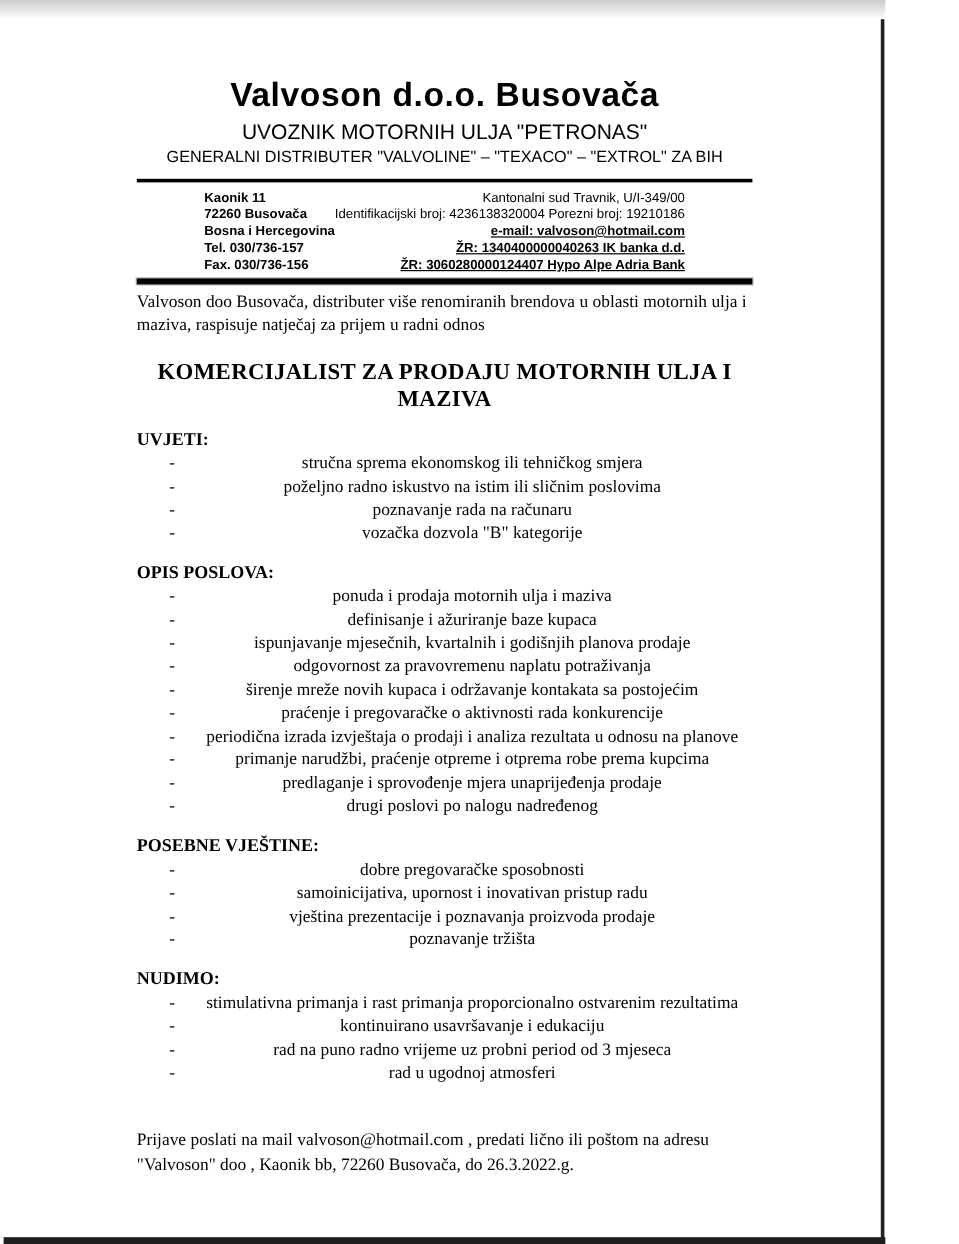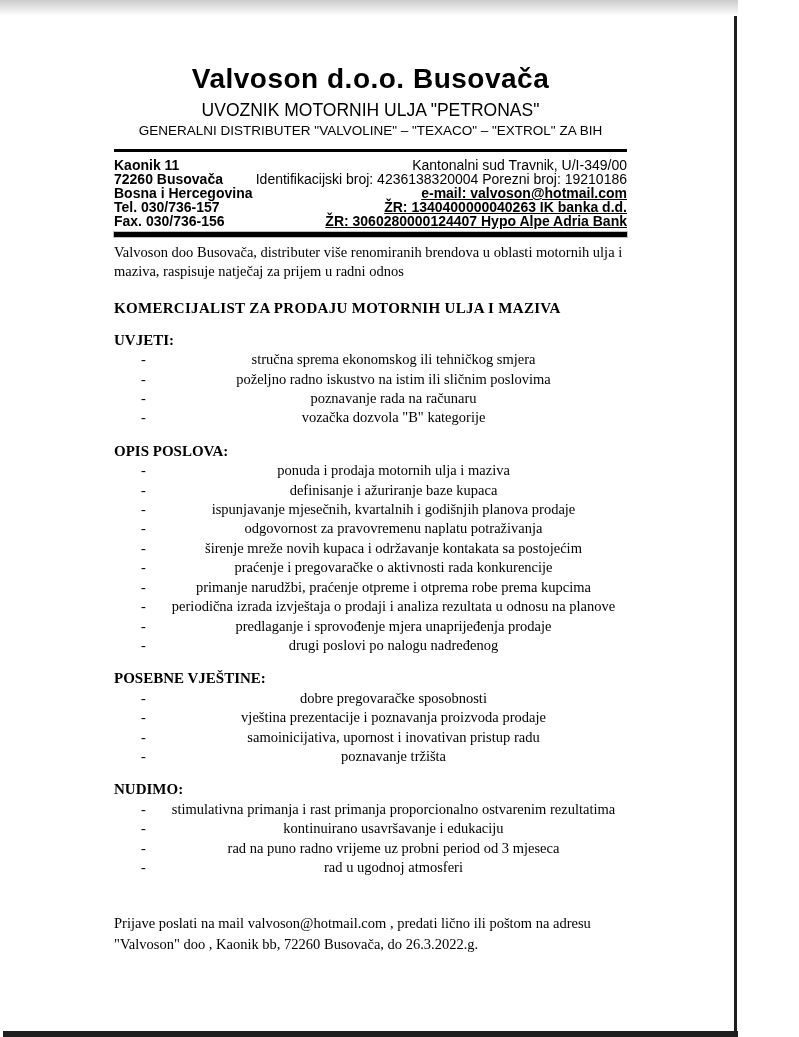--- a/index.html
+++ b/index.html
@@ -30,32 +30,32 @@
     box-sizing: border-box;
   }
   
   .masthead { text-align: center; font-family: "Liberation Sans", sans-serif; }
   .company-name { font-size: 28px; font-weight: bold; line-height: 34px; letter-spacing: 0.5px; }
   .tagline-1 { font-size: 17.5px; line-height: 22px; margin-top: 3px; }
   .tagline-2 { font-size: 13.5px; line-height: 17px; margin-top: 1px; }
   .rule-top { height: 3px; background: #000; margin-top: 10px; }
   .rule-bottom { height: 5px; background: #000; margin-top: 4px; box-shadow: 0 0 0 1px #bfbfbf; }
   .letterhead {
-    display: flex; justify-content: space-between;
+    display: flex; justify-content: center;
     font-family: "Liberation Sans", sans-serif;
-    font-size: 14px; line-height: 14px;
+    font-size: 11px; line-height: 14px;
     margin-top: 6px;
   }
   .lh-left { font-weight: bold; text-align: left; }
   .lh-right { text-align: right; }
   .lh-right .bold { font-weight: bold; text-decoration: underline; }
   
   .intro { font-size: 14.5px; line-height: 19.4px; margin-top: 6px; }
   .job-title {
-    font-size: 15px; font-weight: bold; text-align: left;
+    font-size: 19px; font-weight: bold; text-align: center;
     margin-top: 18px; letter-spacing: 0.3px;
   }
   .section { margin-top: 14px; }
   .section-heading { font-size: 15px; font-weight: bold; line-height: 19.4px; }
   ul.dash-list { list-style: none; margin: 0; padding: 0; text-align: center; }
   ul.dash-list li {
     position: relative; padding-left: 46px;
     font-size: 14.5px; line-height: 19.4px;
   }
   ul.dash-list li::before {
@@ -114,33 +114,33 @@
 
     <div class="section">
       <div class="section-heading">OPIS POSLOVA:</div>
       <ul class="dash-list">
         <li>ponuda i prodaja motornih ulja i maziva</li>
         <li>definisanje i ažuriranje baze kupaca</li>
         <li>ispunjavanje mjesečnih, kvartalnih i godišnjih planova prodaje</li>
         <li>odgovornost za pravovremenu naplatu potraživanja</li>
         <li>širenje mreže novih kupaca i održavanje kontakata sa postojećim</li>
         <li>praćenje i pregovaračke o aktivnosti rada konkurencije</li>
+        <li>periodična izrada izvještaja o prodaji i analiza rezultata u odnosu na planove</li>
         <li>primanje narudžbi, praćenje otpreme i otprema robe prema kupcima</li>
-        <li>periodična izrada izvještaja o prodaji i analiza rezultata u odnosu na planove</li>
         <li>predlaganje i sprovođenje mjera unaprijeđenja prodaje</li>
         <li>drugi poslovi po nalogu nadređenog</li>
       </ul>
     </div>
 
     <div class="section">
       <div class="section-heading">POSEBNE VJEŠTINE:</div>
       <ul class="dash-list">
         <li>dobre pregovaračke sposobnosti</li>
+        <li>samoinicijativa, upornost i inovativan pristup radu</li>
         <li>vještina prezentacije i poznavanja proizvoda prodaje</li>
-        <li>samoinicijativa, upornost i inovativan pristup radu</li>
         <li>poznavanje tržišta</li>
       </ul>
     </div>
 
     <div class="section">
       <div class="section-heading">NUDIMO:</div>
       <ul class="dash-list">
         <li>stimulativna primanja i rast primanja proporcionalno ostvarenim rezultatima</li>
         <li>kontinuirano usavršavanje i edukaciju</li>
         <li>rad na puno radno vrijeme uz probni period od 3 mjeseca</li>

